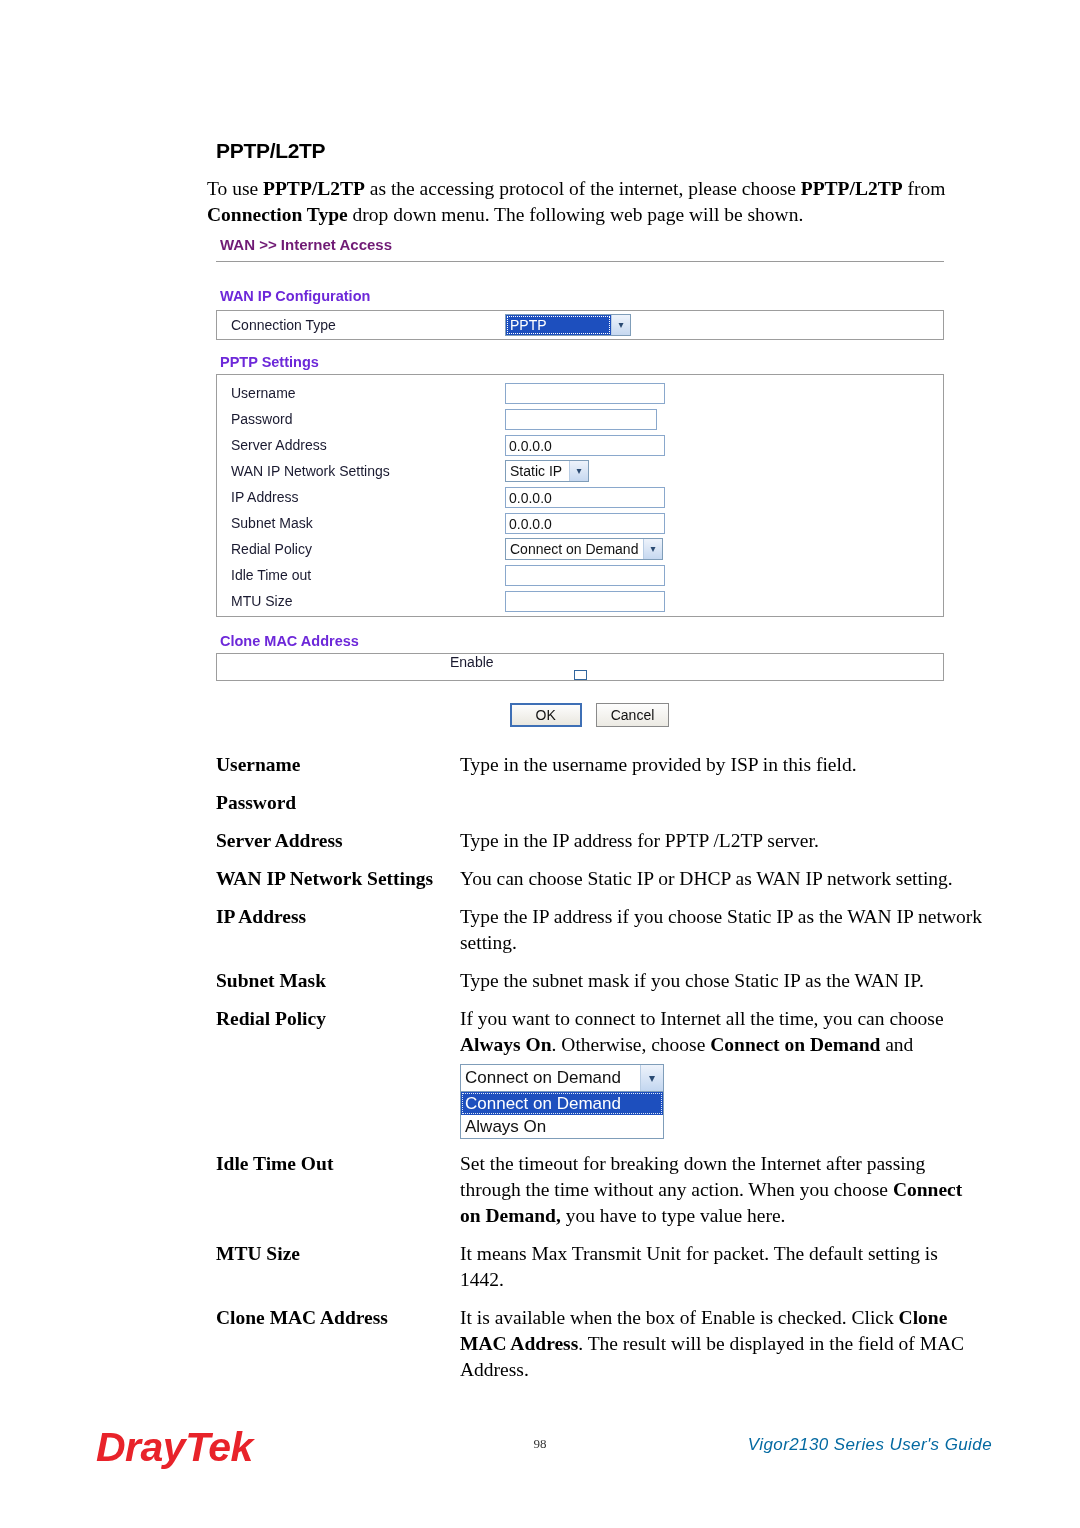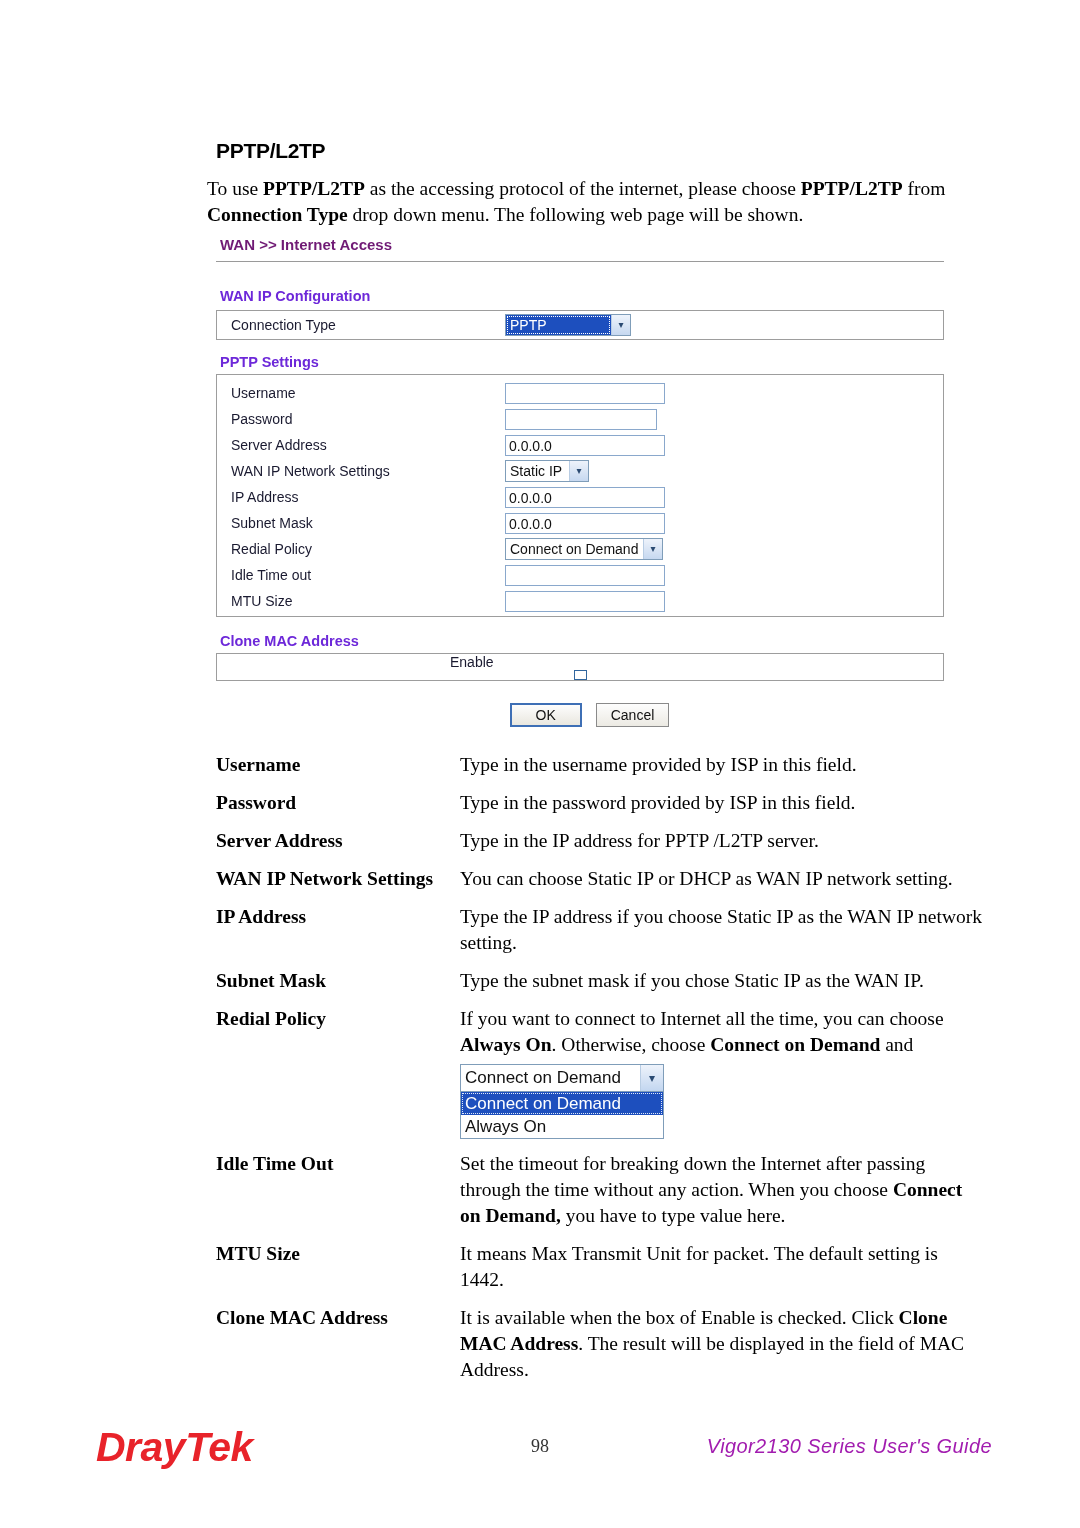--- a/index.html
+++ b/index.html
@@ -266,31 +266,31 @@
     color: #e8232a;
     letter-spacing: -0.5px;
   }
   .footer-page {
     position: absolute;
     left: 0;
     top: 1436px;
     width: 1080px;
     text-align: center;
     font-family: "Liberation Serif", serif;
-    font-size: 18px;
+    font-size: 13px;
     color: #333;
   }
   .footer-guide {
     position: absolute;
     right: 88px;
     top: 1435px;
     font-family: "Liberation Sans", sans-serif;
     font-style: italic;
-    font-size: 20px;
-    color: #a21caf;
+    font-size: 17px;
+    color: #0369a1;
     letter-spacing: 0.4px;
   }
 </style>
 </head>
 <body>
 
 <div class="doc-heading">PPTP/L2TP</div>
 
 <div class="intro-para"><span>To use </span><b>PPTP/L2TP</b><span> as the accessing protocol of the internet, please choose </span><b>PPTP/L2TP</b><span> from </span><b>Connection Type</b><span> drop down menu. The following web page will be shown.</span></div>
 
@@ -386,23 +386,20 @@
 
 <div class="deflist" id="deflist">
     <div class="defrow">
       <div class="defterm">Username</div>
       <div class="defdesc">
         <div><span>Type in the username provided by ISP in this field.</span></div>
       </div>
     </div>
     <div class="defrow">
       <div class="defterm">Password</div>
-      <div class="defdesc">
-        <div><span>Type in the password provided by ISP in this field.</span></div>
-      </div>
     </div>
     <div class="defrow">
       <div class="defterm">Server Address</div>
       <div class="defdesc">
         <div><span>Type in the IP address for PPTP /L2TP server.</span></div>
       </div>
     </div>
     <div class="defrow">
       <div class="defterm">WAN IP Network Settings</div>
       <div class="defdesc">

